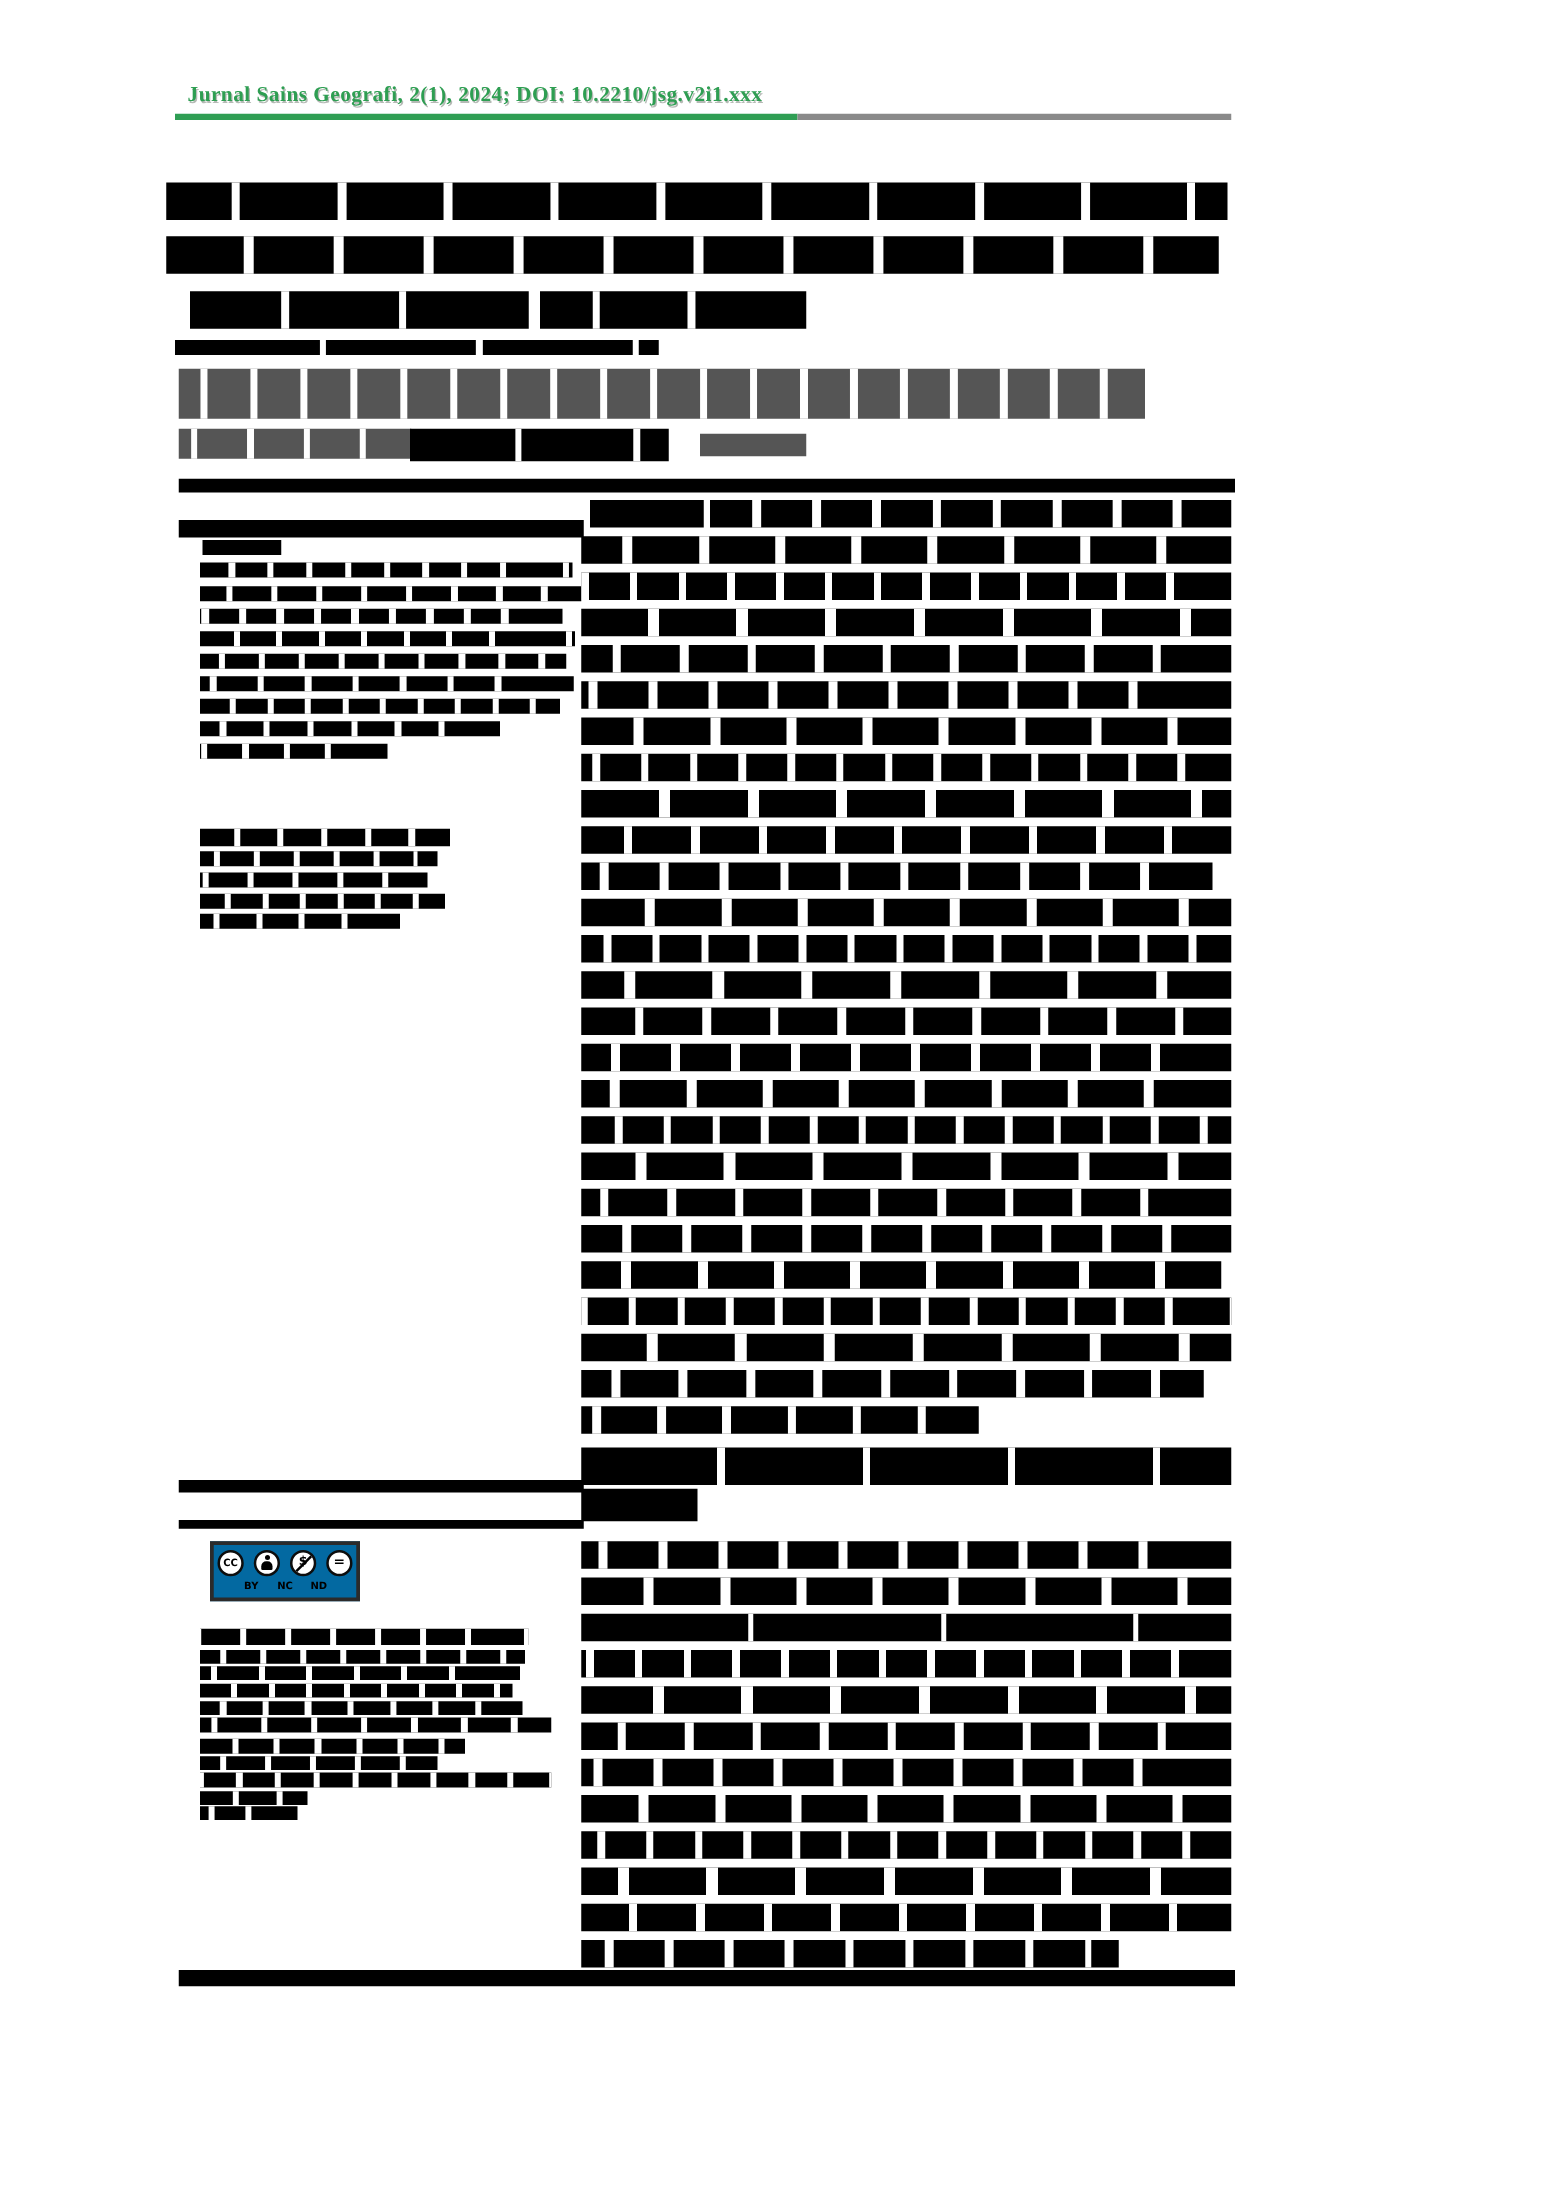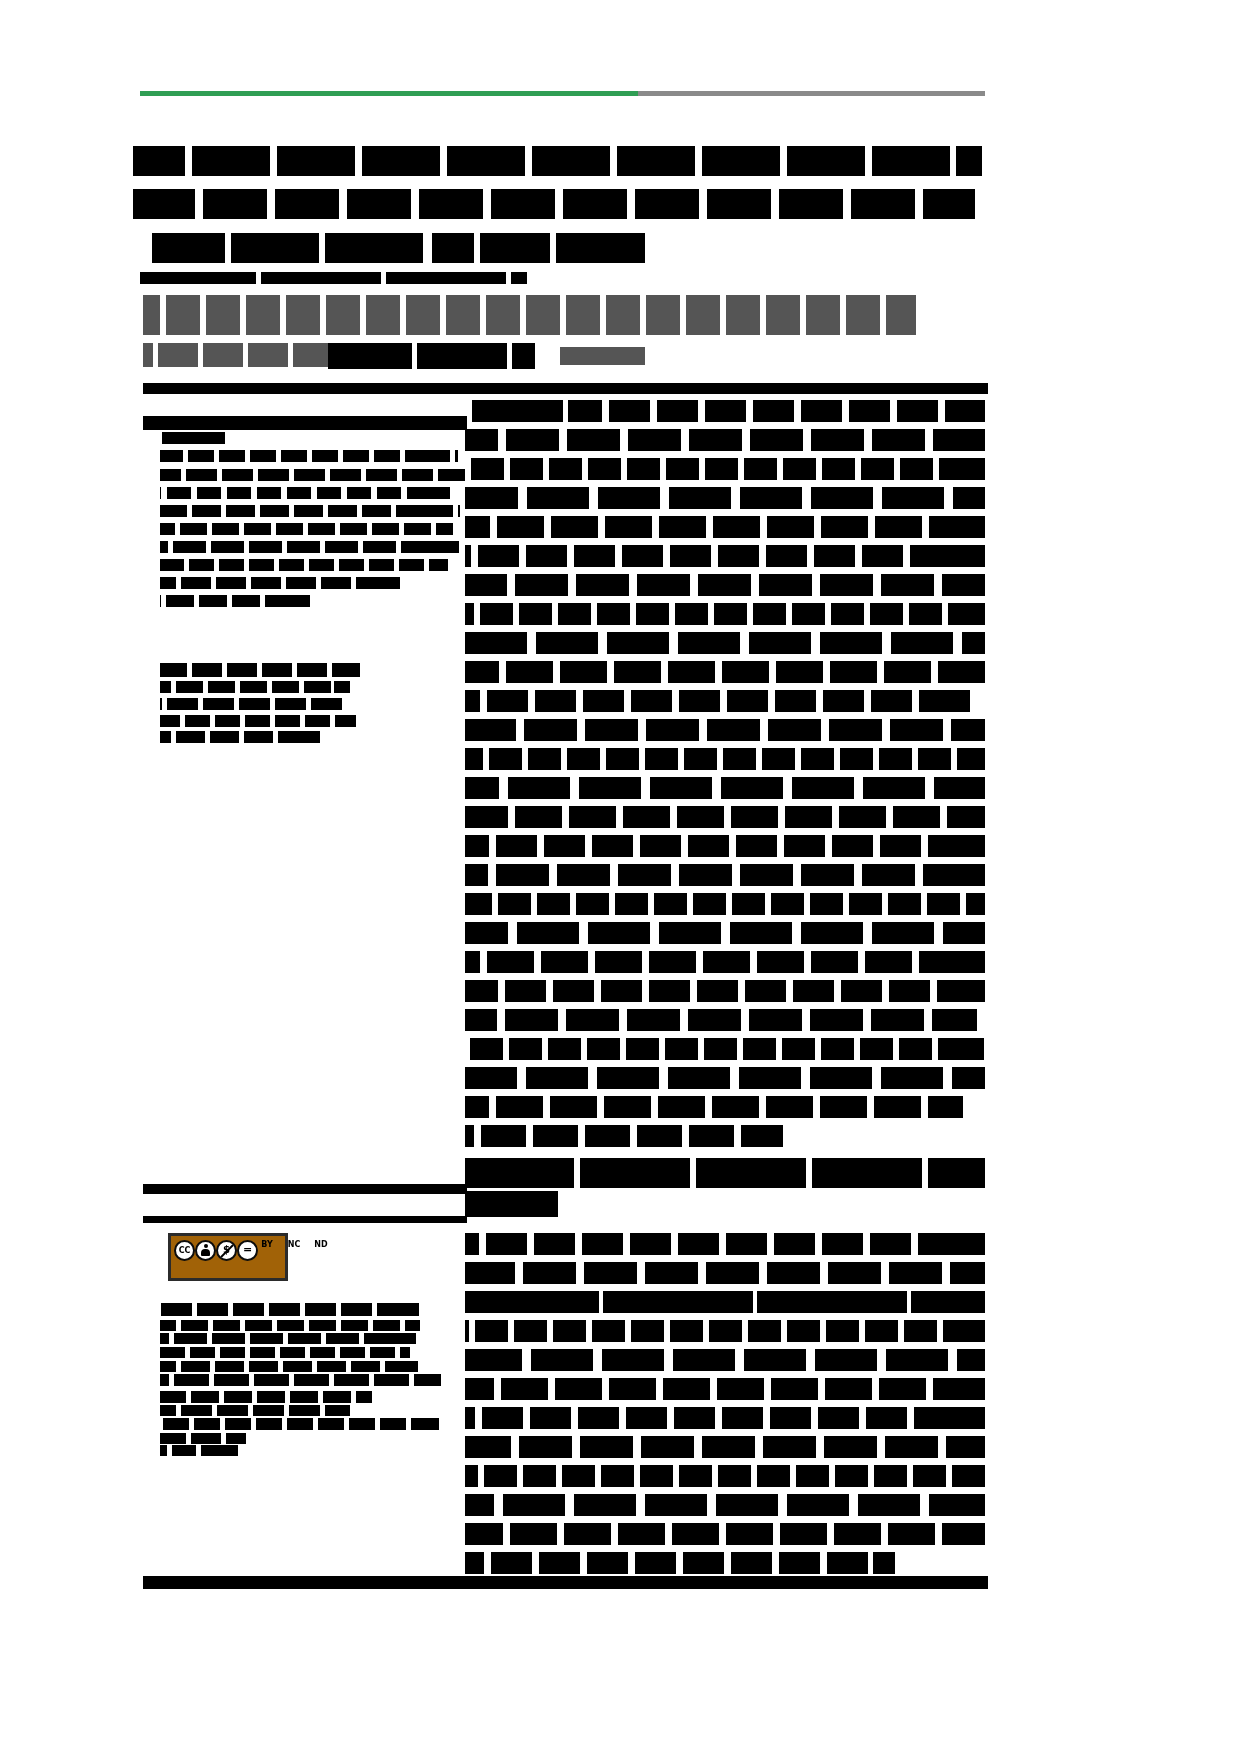--- a/index.html
+++ b/index.html
@@ -15,22 +15,22 @@
     position:absolute;left:150px;top:66px;width:520px;height:24px;
     font-family:"Liberation Serif", serif;
     font-weight:bold;font-size:17px;letter-spacing:.4px;
     white-space:nowrap;
     text-shadow:1px 1px 0 rgba(120,130,120,.55);
   }
   .blk{position:absolute;box-sizing:border-box;}
   
   .cc-badge{
     position:absolute;left:168px;top:1233px;width:120px;height:48px;
-    box-sizing:border-box;border:3px solid #2b2b2b;background:#a16207;
-    display:flex;flex-direction:row;justify-content:flex-start;
+    box-sizing:border-box;border:3px solid #2b2b2b;background:#0369a1;
+    display:flex;flex-direction:column;justify-content:flex-start;
     padding:2px 3px 1px 3px;
   }
   .cc-icons{display:flex;justify-content:space-between;align-items:center;height:24px;}
   .cc-circle{
     width:21px;height:21px;border:2px solid #0d0d0d;border-radius:50%;
     background:#ffffff;box-sizing:border-box;
     display:flex;align-items:center;justify-content:center;
     font-family:"DejaVu Sans", sans-serif;font-weight:bold;color:#000;
     position:relative;overflow:hidden;
   }
@@ -48,20 +48,21 @@
     display:flex;justify-content:center;gap:9px;height:13px;align-items:center;
     font-family:"DejaVu Sans", sans-serif;font-size:8px;font-weight:bold;color:#000;
   }
   .cc-labels span{width:18px;text-align:center;}
 </style>
 </head>
 <body>
 
 <div class="page">
 
+  <div class="hdr-text" style="color: rgb(46, 158, 82);">Jurnal Sains Geografi, 2(1), 2024; DOI: 10.2210/jsg.v2i1.xxx</div>
 
   <div id="blocks">
       <div class="blk" style="left: 140px; top: 91px; width: 498px; height: 5px; background-color: rgb(47, 158, 84);"></div>
       <div class="blk" style="left: 638px; top: 91px; width: 347px; height: 5px; background-color: rgb(138, 138, 138);"></div>
       <div class="blk" style="left: 133px; top: 146px; width: 849px; height: 30px; background-color: rgb(0, 0, 0); background-image: repeating-linear-gradient(90deg, transparent 0px, transparent 78px, rgb(255, 255, 255) 78px, rgb(255, 255, 255) 85px); background-position-x: -26px;"></div>
       <div class="blk" style="left: 133px; top: 189px; width: 842px; height: 30px; background-color: rgb(0, 0, 0); background-image: repeating-linear-gradient(90deg, transparent 0px, transparent 64px, rgb(255, 255, 255) 64px, rgb(255, 255, 255) 72px); background-position-x: -2px;"></div>
       <div class="blk" style="left: 152px; top: 233px; width: 271px; height: 30px; background-color: rgb(0, 0, 0); background-image: repeating-linear-gradient(90deg, transparent 0px, transparent 88px, rgb(255, 255, 255) 88px, rgb(255, 255, 255) 94px); background-position-x: -15px;"></div>
       <div class="blk" style="left: 432px; top: 233px; width: 213px; height: 30px; background-color: rgb(0, 0, 0); background-image: repeating-linear-gradient(90deg, transparent 0px, transparent 70px, rgb(255, 255, 255) 70px, rgb(255, 255, 255) 76px); background-position-x: -28px;"></div>
       <div class="blk" style="left: 140px; top: 272px; width: 387px; height: 12px; background-color: rgb(0, 0, 0); background-image: repeating-linear-gradient(90deg, transparent 0px, transparent 120px, rgb(255, 255, 255) 120px, rgb(255, 255, 255) 125px); background-position-x: -4px;"></div>
       <div class="blk" style="left: 143px; top: 295px; width: 773px; height: 40px; background-color: rgb(85, 85, 85); background-image: repeating-linear-gradient(90deg, transparent 0px, transparent 34px, rgb(255, 255, 255) 34px, rgb(255, 255, 255) 40px); background-position-x: -17px;"></div>

